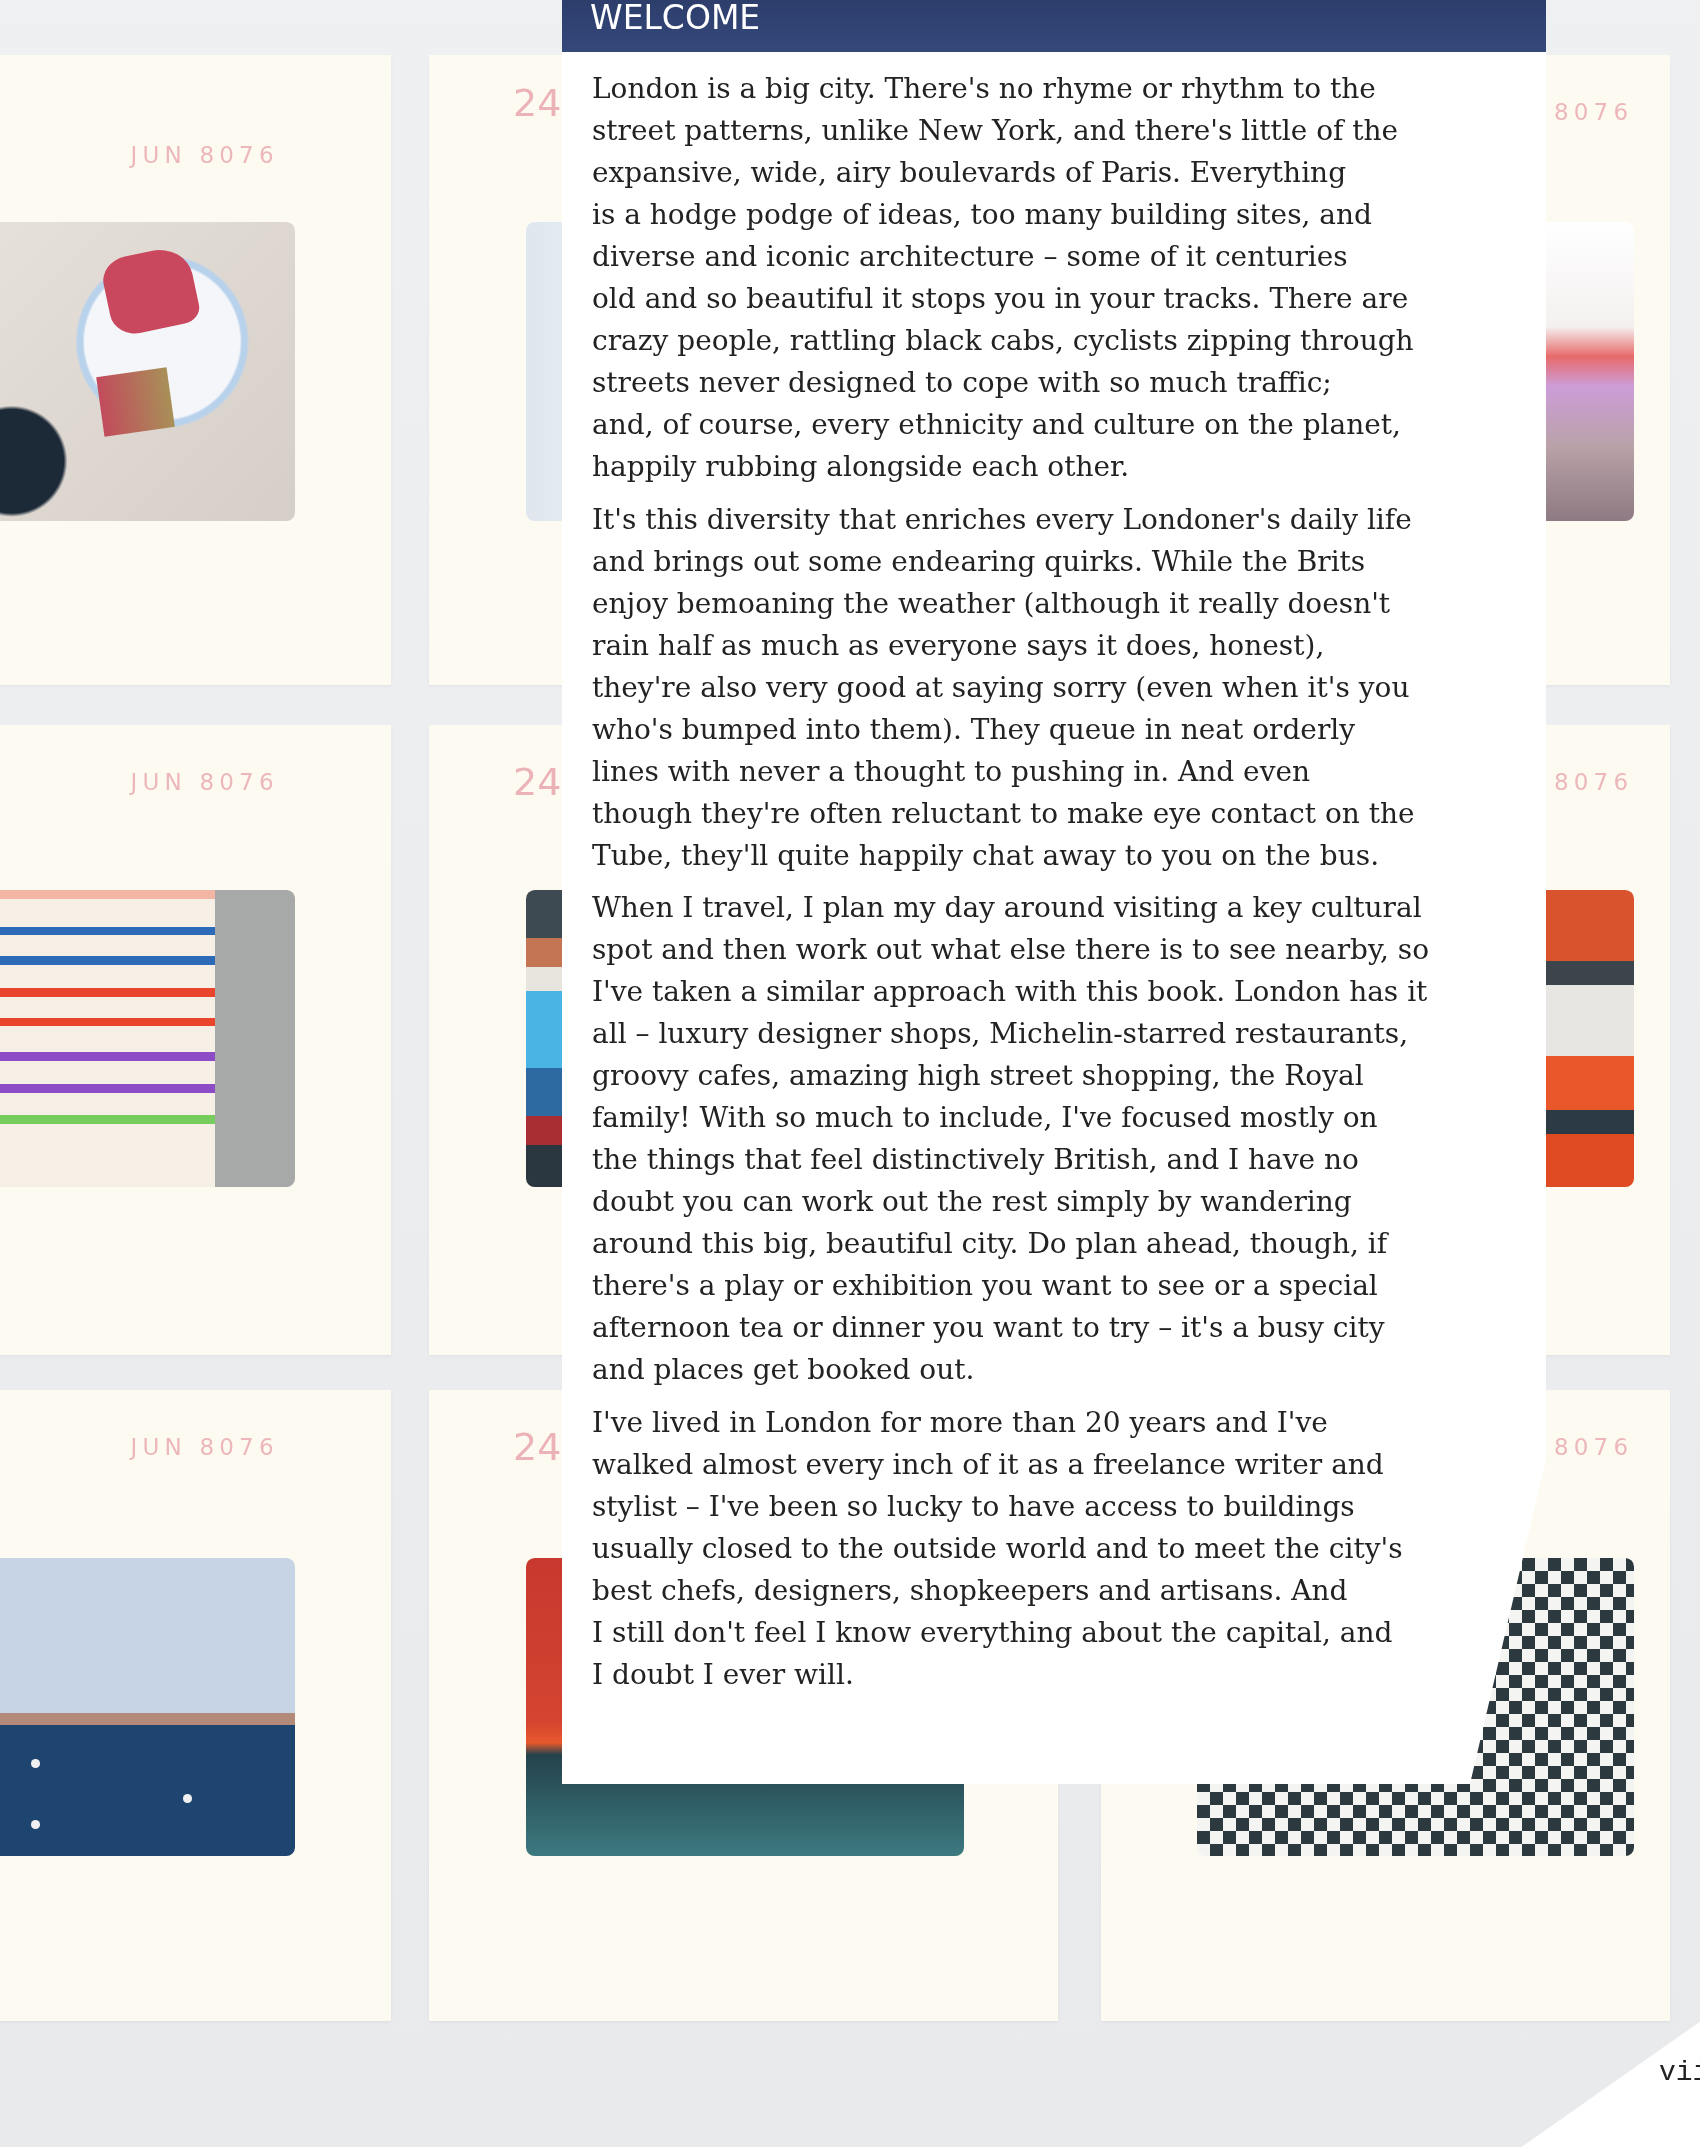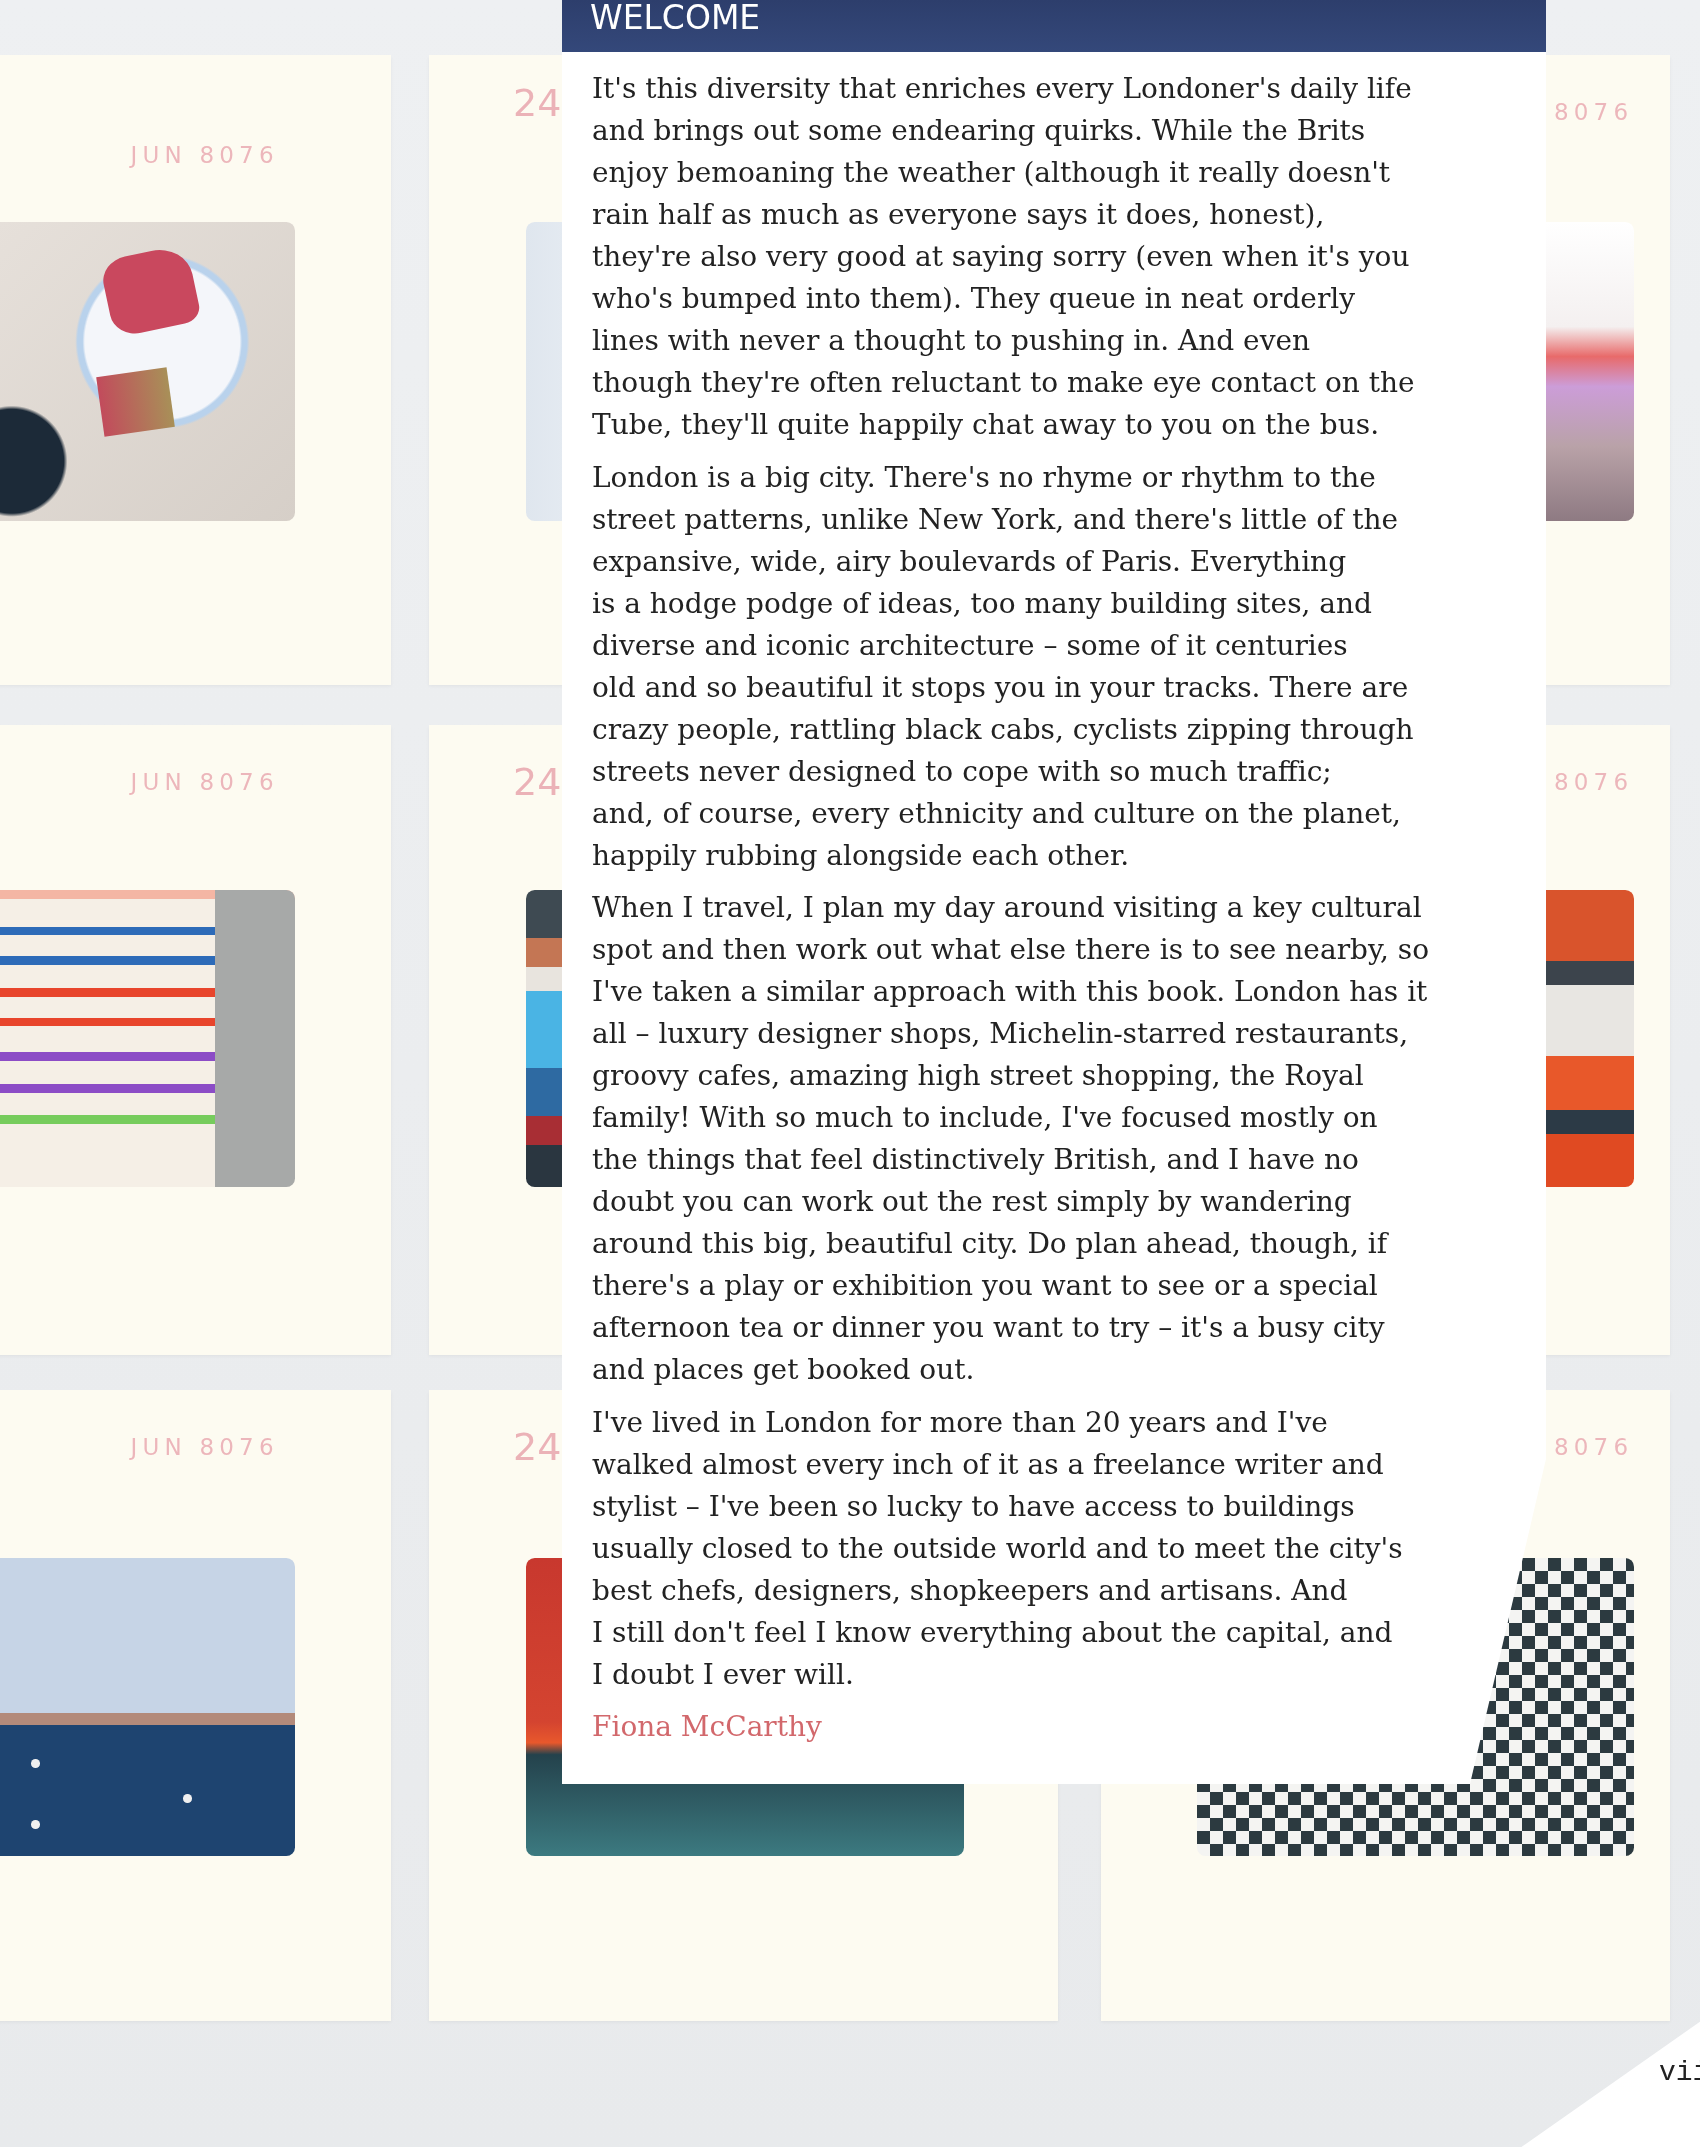--- a/index.html
+++ b/index.html
@@ -91,56 +91,55 @@
 <div class="slide" style="left:1101px;top:1390px;width:569px;height:631px;">
   <span class="stamp" style="left:384px;top:44px;">JUN 8076</span>
 </div>
 <div class="img img-checker" style="left:1197px;top:1558px;width:437px;height:298px;"></div>
 
 <div class="panel"></div>
 <div class="panel-header"></div>
 <div class="panel-title">WELCOME</div>
 
 <div class="body-text">
-  <p>It's this diversity that enriches every Londoner's daily life
-and brings out some endearing quirks. While the Brits
-enjoy bemoaning the weather (although it really doesn't
-rain half as much as everyone says it does, honest),
-they're also very good at saying sorry (even when it's you
-who's bumped into them). They queue in neat orderly
-lines with never a thought to pushing in. And even
-though they're often reluctant to make eye contact on the
-Tube, they'll quite happily chat away to you on the bus.</p>
   <p>London is a big city. There's no rhyme or rhythm to the
 street patterns, unlike New York, and there's little of the
 expansive, wide, airy boulevards of Paris. Everything
 is a hodge podge of ideas, too many building sites, and
 diverse and iconic architecture – some of it centuries
 old and so beautiful it stops you in your tracks. There are
 crazy people, rattling black cabs, cyclists zipping through
 streets never designed to cope with so much traffic;
 and, of course, every ethnicity and culture on the planet,
 happily rubbing alongside each other.</p>
+  <p>It's this diversity that enriches every Londoner's daily life
+and brings out some endearing quirks. While the Brits
+enjoy bemoaning the weather (although it really doesn't
+rain half as much as everyone says it does, honest),
+they're also very good at saying sorry (even when it's you
+who's bumped into them). They queue in neat orderly
+lines with never a thought to pushing in. And even
+though they're often reluctant to make eye contact on the
+Tube, they'll quite happily chat away to you on the bus.</p>
   <p>When I travel, I plan my day around visiting a key cultural
 spot and then work out what else there is to see nearby, so
 I've taken a similar approach with this book. London has it
 all – luxury designer shops, Michelin-starred restaurants,
 groovy cafes, amazing high street shopping, the Royal
 family! With so much to include, I've focused mostly on
 the things that feel distinctively British, and I have no
 doubt you can work out the rest simply by wandering
 around this big, beautiful city. Do plan ahead, though, if
 there's a play or exhibition you want to see or a special
 afternoon tea or dinner you want to try – it's a busy city
 and places get booked out.</p>
   <p>I've lived in London for more than 20 years and I've
 walked almost every inch of it as a freelance writer and
 stylist – I've been so lucky to have access to buildings
 usually closed to the outside world and to meet the city's
 best chefs, designers, shopkeepers and artisans. And
 I still don't feel I know everything about the capital, and
 I doubt I ever will.</p>
-  <p class="signature">Fiona McCarthy</p>
 </div>
 
 <div class="fold"></div>
 <div class="folio">vii</div>
 
 
 </body></html>

